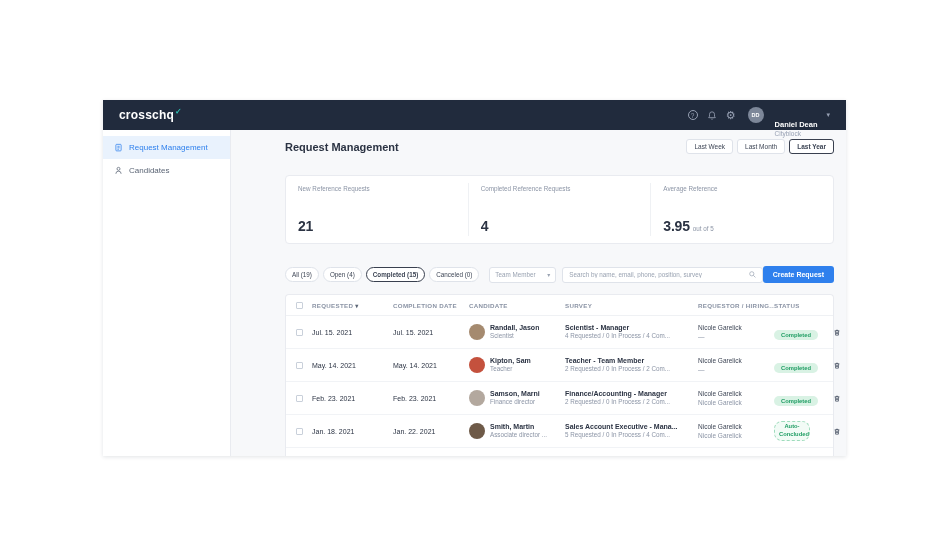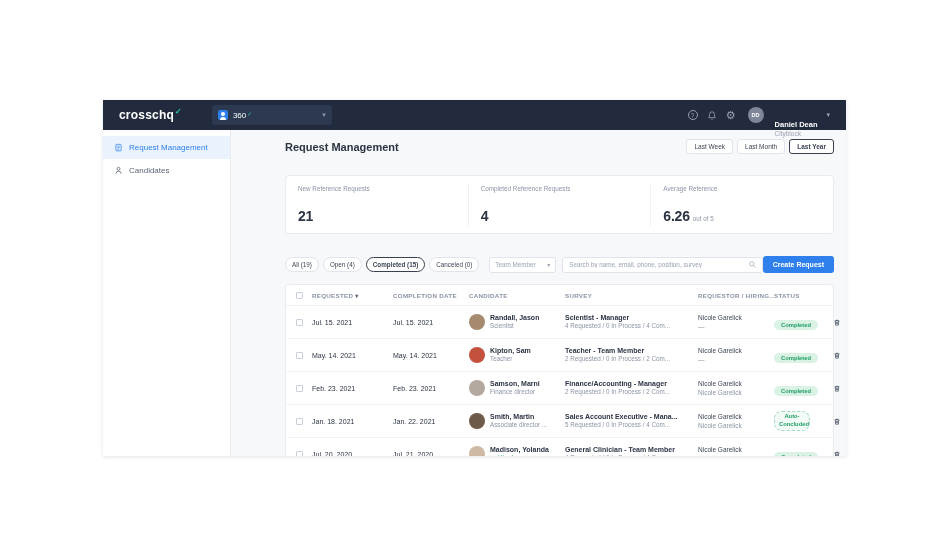--- a/index.html
+++ b/index.html
@@ -48,21 +48,21 @@
   .page-title { font-size:11px; font-weight:bold; color:#2b3343; }
   .time-filters { margin-left:auto; display:flex; gap:4px; }
   .time-btn { font-size:6.5px; color:#3c4454; background:#fff; border:1px solid #dfe3ea; border-radius:3px;
     padding:3px 7px; cursor:pointer; font-family:inherit; white-space:nowrap; }
   .time-btn.active { border-color:#39404f; font-weight:bold; }
   
   .stats-card { margin-top:21px; background:#fff; border:1px solid #e9ebf0; border-radius:4px; display:flex; padding:7px 0; }
   .stat { flex:1; padding:2px 12px; border-left:1px solid #eff1f4; min-width:0; }
   .stat:first-child { border-left:none; }
   .stat-label { font-size:6.3px; color:#8b94a5; line-height:1.4; height:18px; }
-  .stat-value-row { display:flex; align-items:baseline; margin-top:5px; }
+  .stat-value-row { display:flex; align-items:baseline; margin-top:15px; }
   .stat-value { font-size:14px; font-weight:bold; color:#2b3343; letter-spacing:-.2px; }
   .stat-suffix { font-size:6.3px; color:#8b94a5; margin-left:3px; }
   
   .filter-row { margin-top:22px; display:flex; align-items:center; }
   .pill { font-size:6.3px; color:#3c4454; border:1px solid #dfe3ea; background:#fff; border-radius:9px;
     padding:3px 6px; margin-right:4px; cursor:pointer; white-space:nowrap; font-family:inherit; }
   .pill.active { border-color:#39404f; font-weight:bold; }
   .tm-select { width:78px; height:16px; border:1px solid #dfe3ea; border-radius:3px; background:#fff;
     display:flex; align-items:center; padding:0 5px; margin-left:6px; font-size:6.3px; color:#9aa3b2; cursor:pointer; }
   .tm-chevron { margin-left:auto; font-size:6px; color:#9aa3b2; }
@@ -110,26 +110,20 @@
 </head>
 <body>
 
 <div class="app">
 
   <div class="topbar">
     <div class="logo">
       <span>crosschq</span>
       <span class="check">✓</span>
     </div>
-    <div class="product-select">
-      <span class="ps-icon"></span>
-      <span class="ps-label">360</span>
-      <span class="ps-check">✓</span>
-      <span class="ps-chevron">▾</span>
-    </div>
     <div class="topbar-right">
       <span class="help-icon">?</span>
       <span class="tb-svg">
         <svg width="10" height="11" viewBox="0 0 12 12" fill="none" stroke="currentColor" stroke-width="1">
           <path d="M6 1.6a3 3 0 0 0-3 3v2.3L2 8.6h8L9 6.9V4.6a3 3 0 0 0-3-3z"></path>
           <path d="M5 9.9a1.1 1.1 0 0 0 2 0"></path>
         </svg>
       </span>
       <span class="gear-glyph">⚙</span>
       <span class="avatar">DD</span>
@@ -186,21 +180,21 @@
         <div class="stat">
           <div class="stat-label">Completed Reference Requests</div>
           <div class="stat-value-row">
             <span class="stat-value">4</span>
             <span class="stat-suffix"></span>
           </div>
         </div>
         <div class="stat">
           <div class="stat-label">Average Reference</div>
           <div class="stat-value-row">
-            <span class="stat-value">6.26</span>
+            <span class="stat-value">3.95</span>
             <span class="stat-suffix">out of 5</span>
           </div>
         </div>
       </div>
 
       <div class="filter-row">
         <button class="pill">All (19)</button>
         <button class="pill">Open (4)</button>
         <button class="pill active">Completed (15)</button>
         <button class="pill">Canceled (0)</button>

